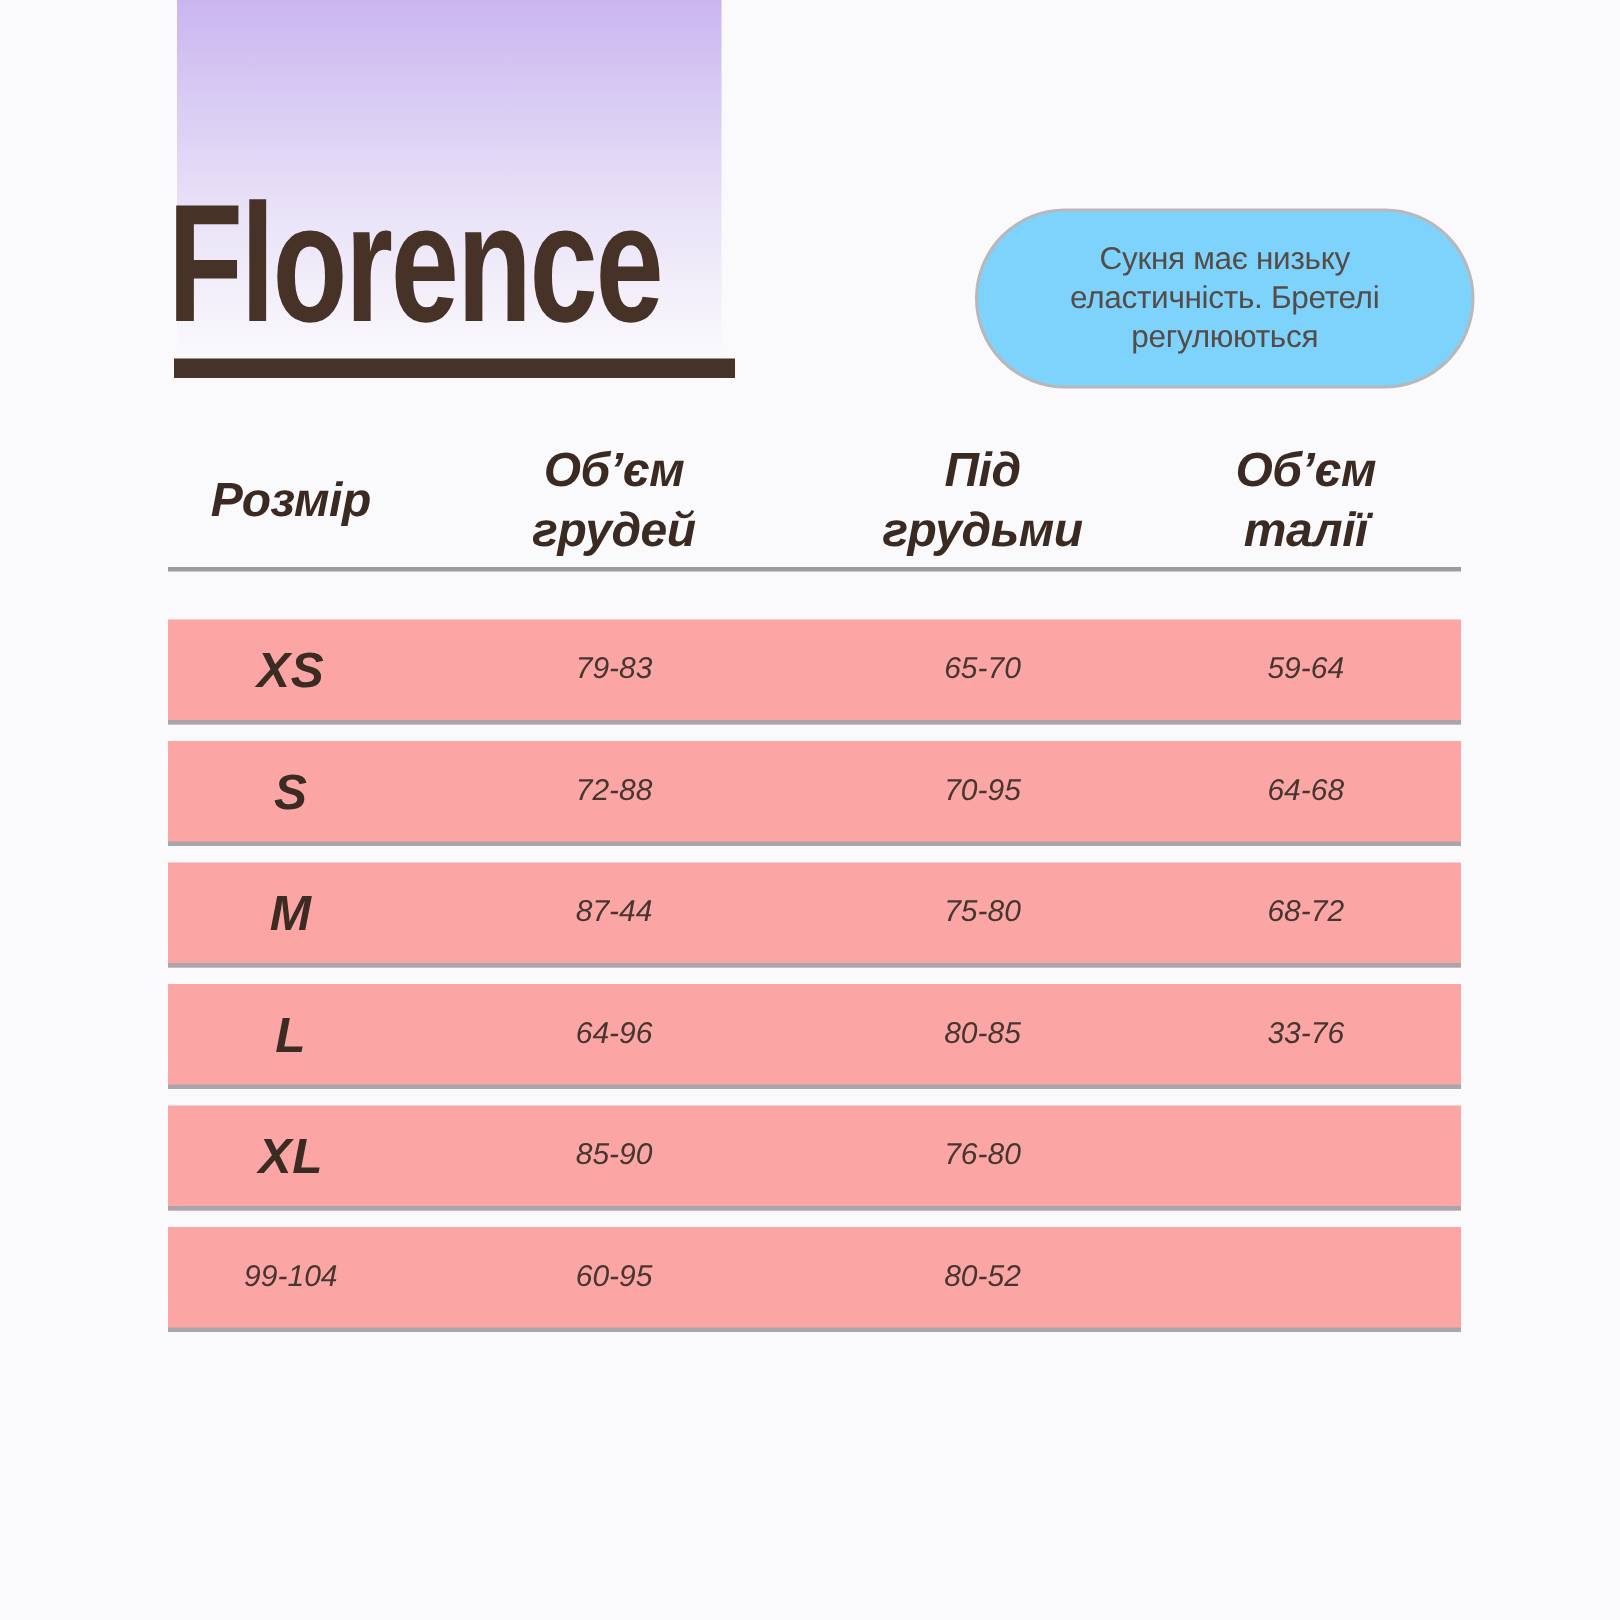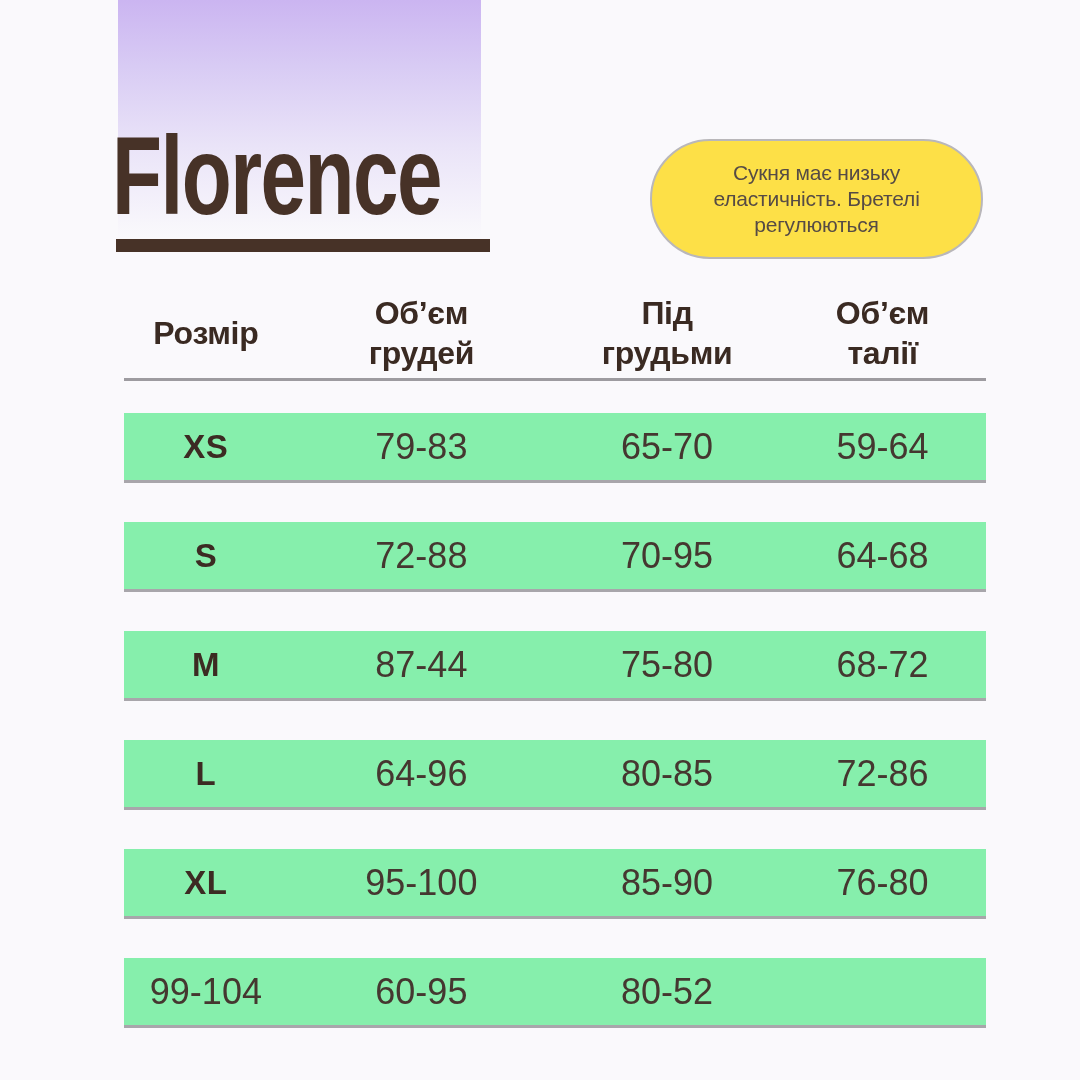--- a/index.html
+++ b/index.html
@@ -27,44 +27,44 @@
   }
   .brand-underline{
     position:absolute;left:116px;top:239px;width:374px;height:13px;
     background:#473227;
   }
 
   
   .note-pill{
     position:absolute;left:650px;top:139px;width:333px;height:120px;
     box-sizing:border-box;border:2px solid #b9b7ba;border-radius:62px;
-    background:#fde047;
+    background:#7dd3fc;
     display:flex;align-items:center;justify-content:center;
   }
   .note-text{
     font-size:21px;line-height:26px;letter-spacing:-.2px;
     color:#564b45;text-align:center;white-space:pre-line;
   }
 
   
-  .table{position:absolute;left:124px;top:290px;width:862px;}
+  .table{position:absolute;left:112px;top:290px;width:862px;font-style:italic;}
   .grid{display:grid;grid-template-columns:19% 31% 26% 24%;align-items:center;}
   .thead{min-height:86px;}
   .th{
     font-size:32px;font-weight:700;line-height:40px;letter-spacing:-.3px;
     color:#3a2a22;text-align:center;white-space:pre-line;
   }
   .divider{height:3px;background:#9d9ba0;margin-top:2px;margin-bottom:32px;}
   .row{
-    height:67px;background:#86efac;
+    height:67px;background:#fca5a5;
     border-bottom:3px solid #a8a6ab;
-    margin-bottom:39px;
+    margin-bottom:11px;
   }
   .td{
-    font-size:36px;font-weight:400;color:#453730;
+    font-size:20px;font-weight:400;color:#453730;
     text-align:center;letter-spacing:0;
   }
   .td.size{font-size:33px;font-weight:700;color:#3c2b23;letter-spacing:.5px;}
 </style>
 </head>
 <body>
 
 <div class="canvas">
 
   <div class="logo-gradient"></div>
@@ -109,26 +109,25 @@
       <div class="td size">M</div>
       <div class="td">87-44</div>
       <div class="td">75-80</div>
       <div class="td">68-72</div>
     </div>
 
     <div class="grid row">
       <div class="td size">L</div>
       <div class="td">64-96</div>
       <div class="td">80-85</div>
-      <div class="td">72-86</div>
+      <div class="td">33-76</div>
     </div>
 
     <div class="grid row">
       <div class="td size">XL</div>
-      <div class="td">95-100</div>
       <div class="td">85-90</div>
       <div class="td">76-80</div>
     </div>
 
     <div class="grid row">
       <div class="td">99-104</div>
       <div class="td">60-95</div>
       <div class="td">80-52</div>
     </div>
 

